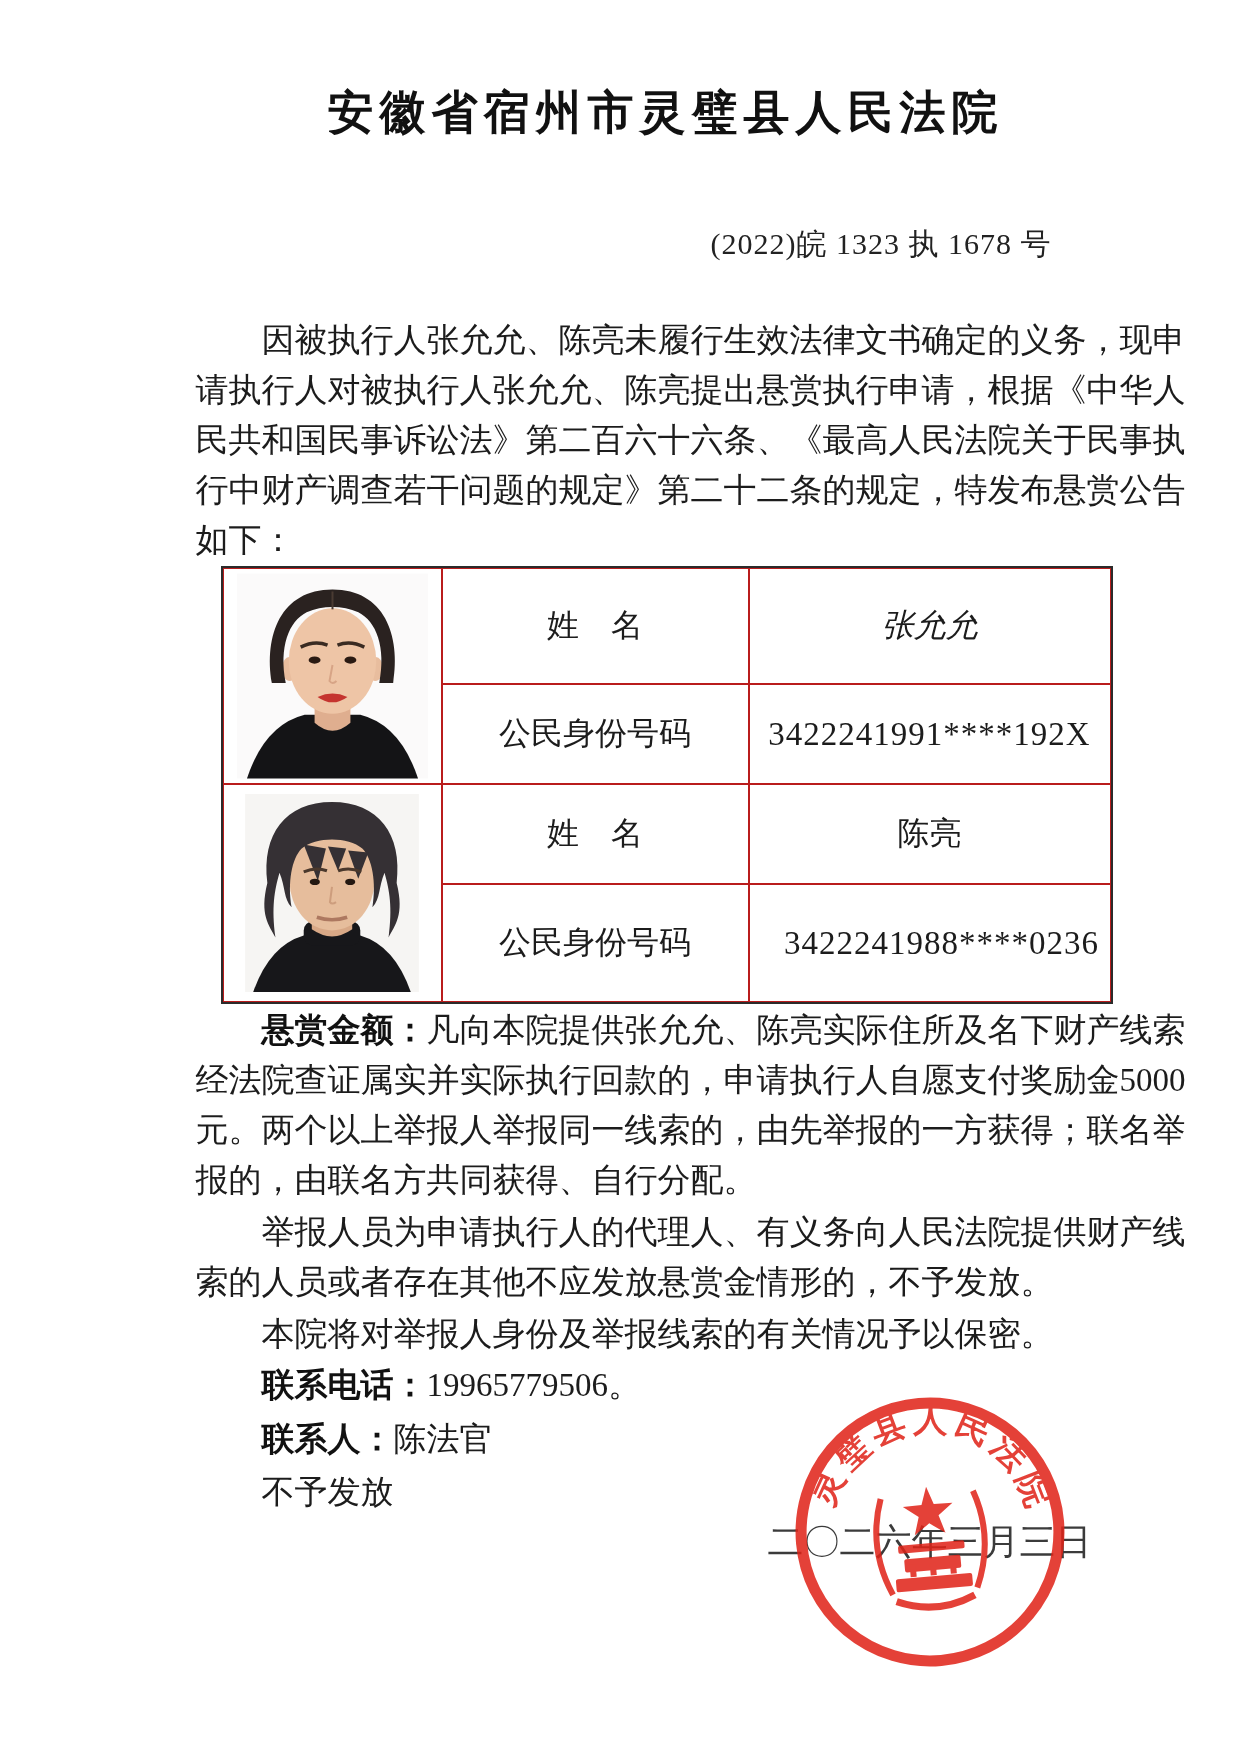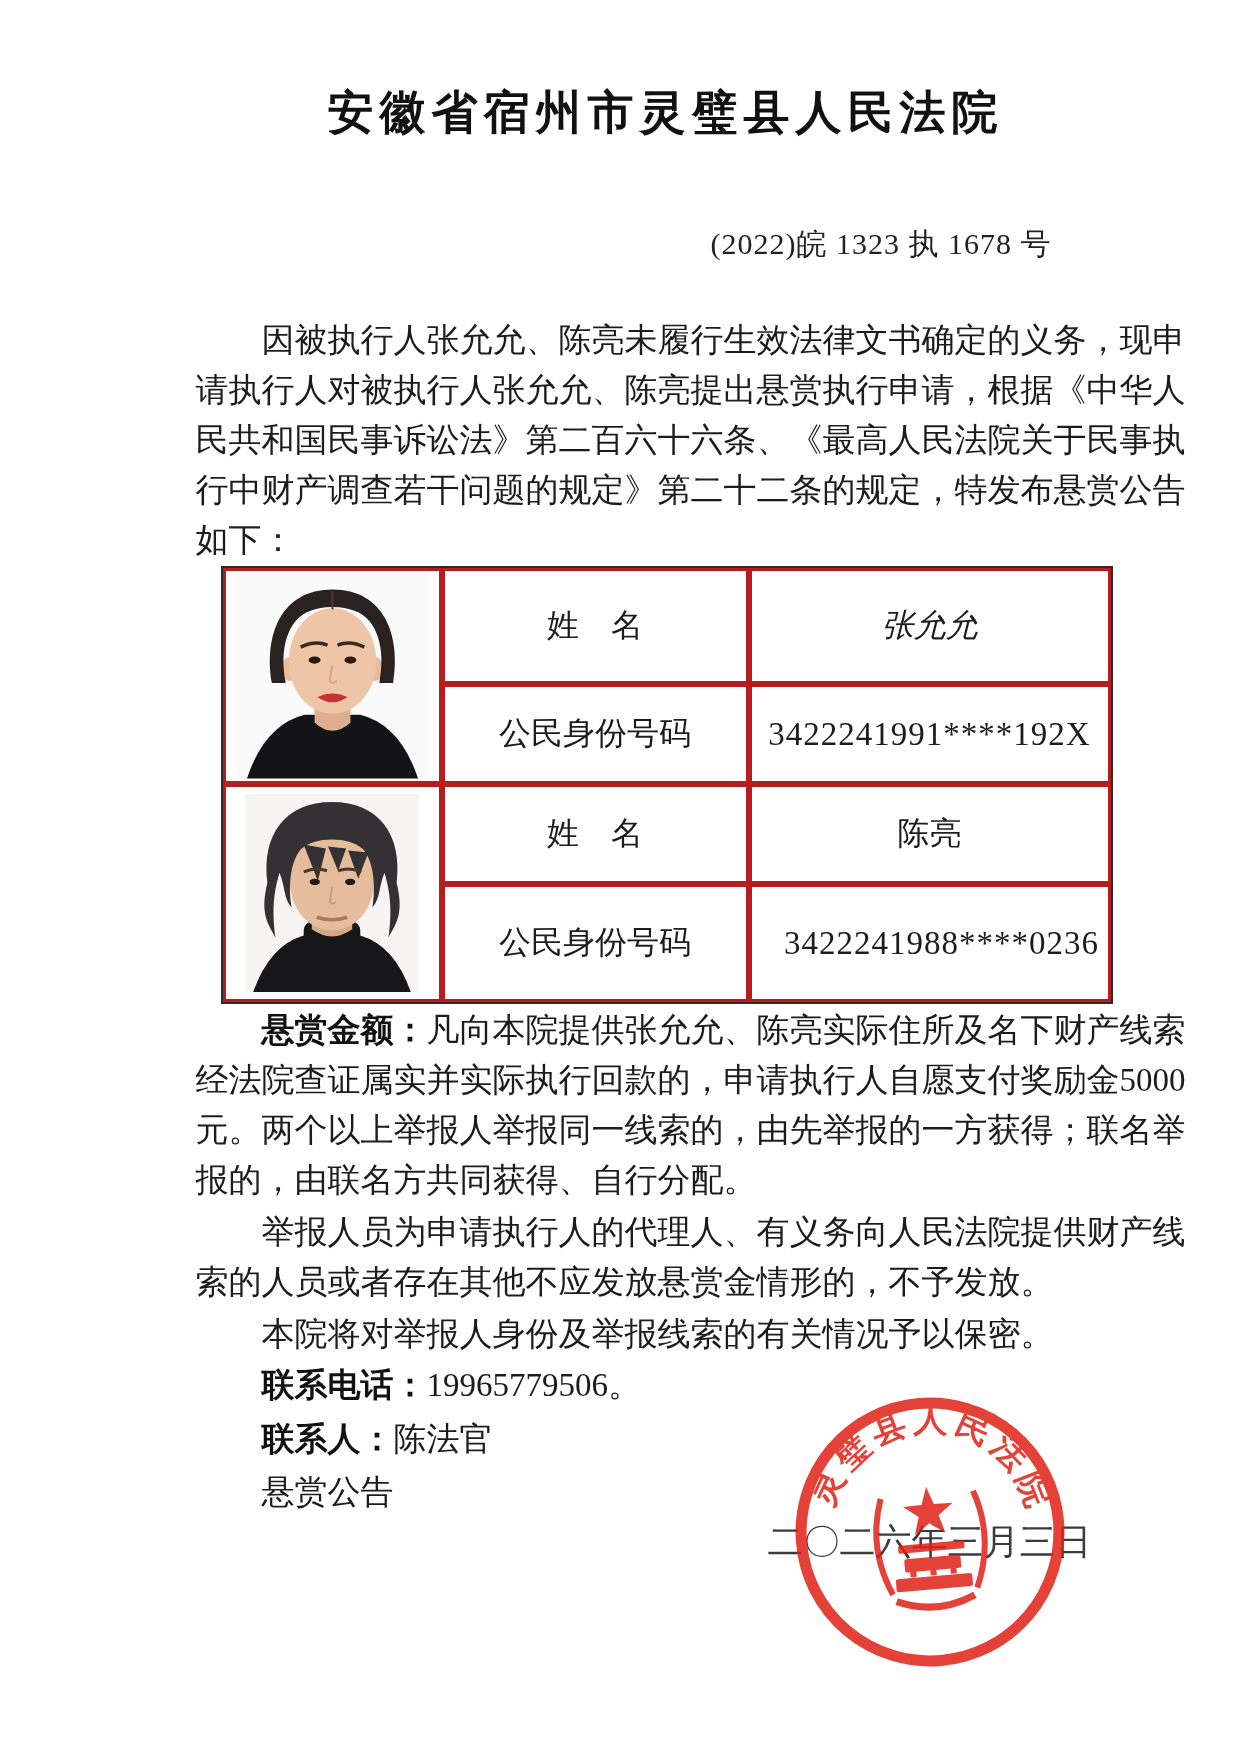--- a/index.html
+++ b/index.html
@@ -44,21 +44,21 @@
   
   .rtable{
     position:absolute;left:175px;top:566px;
     display:grid;
     grid-template-columns:219px 307px 362px;
     grid-template-rows:116px 100px 100px 118px;
     border:2px solid #2b2b2b;
     background:#fff;
   }
   .cell{
-    border:3px solid #b91c1c;
+    border:1px solid #b91c1c;
     display:flex;align-items:center;justify-content:center;
     font-size:32px;color:#1c1c1c;
     overflow:hidden;
   }
   .c-photo1{grid-area:1/1/3/2;}
   .c-photo2{grid-area:3/1/5/2;}
   .c-l1{grid-area:1/2/2/3;} .c-v1{grid-area:1/3/2/4;font-style:italic;}
   .c-l2{grid-area:2/2/3/3;} .c-v2{grid-area:2/3/3/4;}
   .c-l3{grid-area:3/2/4/3;} .c-v3{grid-area:3/3/4/4;}
   .c-l4{grid-area:4/2/5/3;} .c-v4{grid-area:4/3/5/4;padding-left:24px;}
@@ -136,21 +136,21 @@
   <p class="para" style="top:1005px"><b class="lbl">悬赏金额：</b><span>凡向本院提供张允允、陈亮实际住所及名下财产线索经法院查证属实并实际执行回款的，申请执行人自愿支付奖励金5000元。两个以上举报人举报同一线索的，由先举报的一方获得；联名举报的，由联名方共同获得、自行分配。</span></p>
 
   <p class="para" style="top:1207px">举报人员为申请执行人的代理人、有义务向人民法院提供财产线索的人员或者存在其他不应发放悬赏金情形的，不予发放。</p>
 
   <p class="para" style="top:1309px">本院将对举报人身份及举报线索的有关情况予以保密。</p>
 
   <p class="para" style="top:1360px"><b class="contact-lbl">联系电话：</b><span>19965779506。</span></p>
 
   <p class="para" style="top:1414px"><b class="contact-lbl">联系人：</b><span>陈法官</span></p>
 
-  <p class="para" style="top:1467px">悬赏公告</p>
+  <p class="para" style="top:1467px">不予发放</p>
 
   <div class="date-line">二〇二六年三月三日</div>
 
   <svg class="seal" viewBox="0 0 278 278">
     <g opacity="0.86" transform="rotate(-5 139 139)">
       <circle cx="139" cy="139" r="128" fill="none" stroke="#e02318" stroke-width="11"></circle>
       <defs>
         <path id="sealArc" d="M 42.4,113.1 A 100,100 0 0 1 235.6,113.1" fill="none"></path>
       </defs>
       <text font-size="34" fill="#e02318" letter-spacing="5" font-family="Liberation Sans, DejaVu Sans, sans-serif" font-weight="700">

